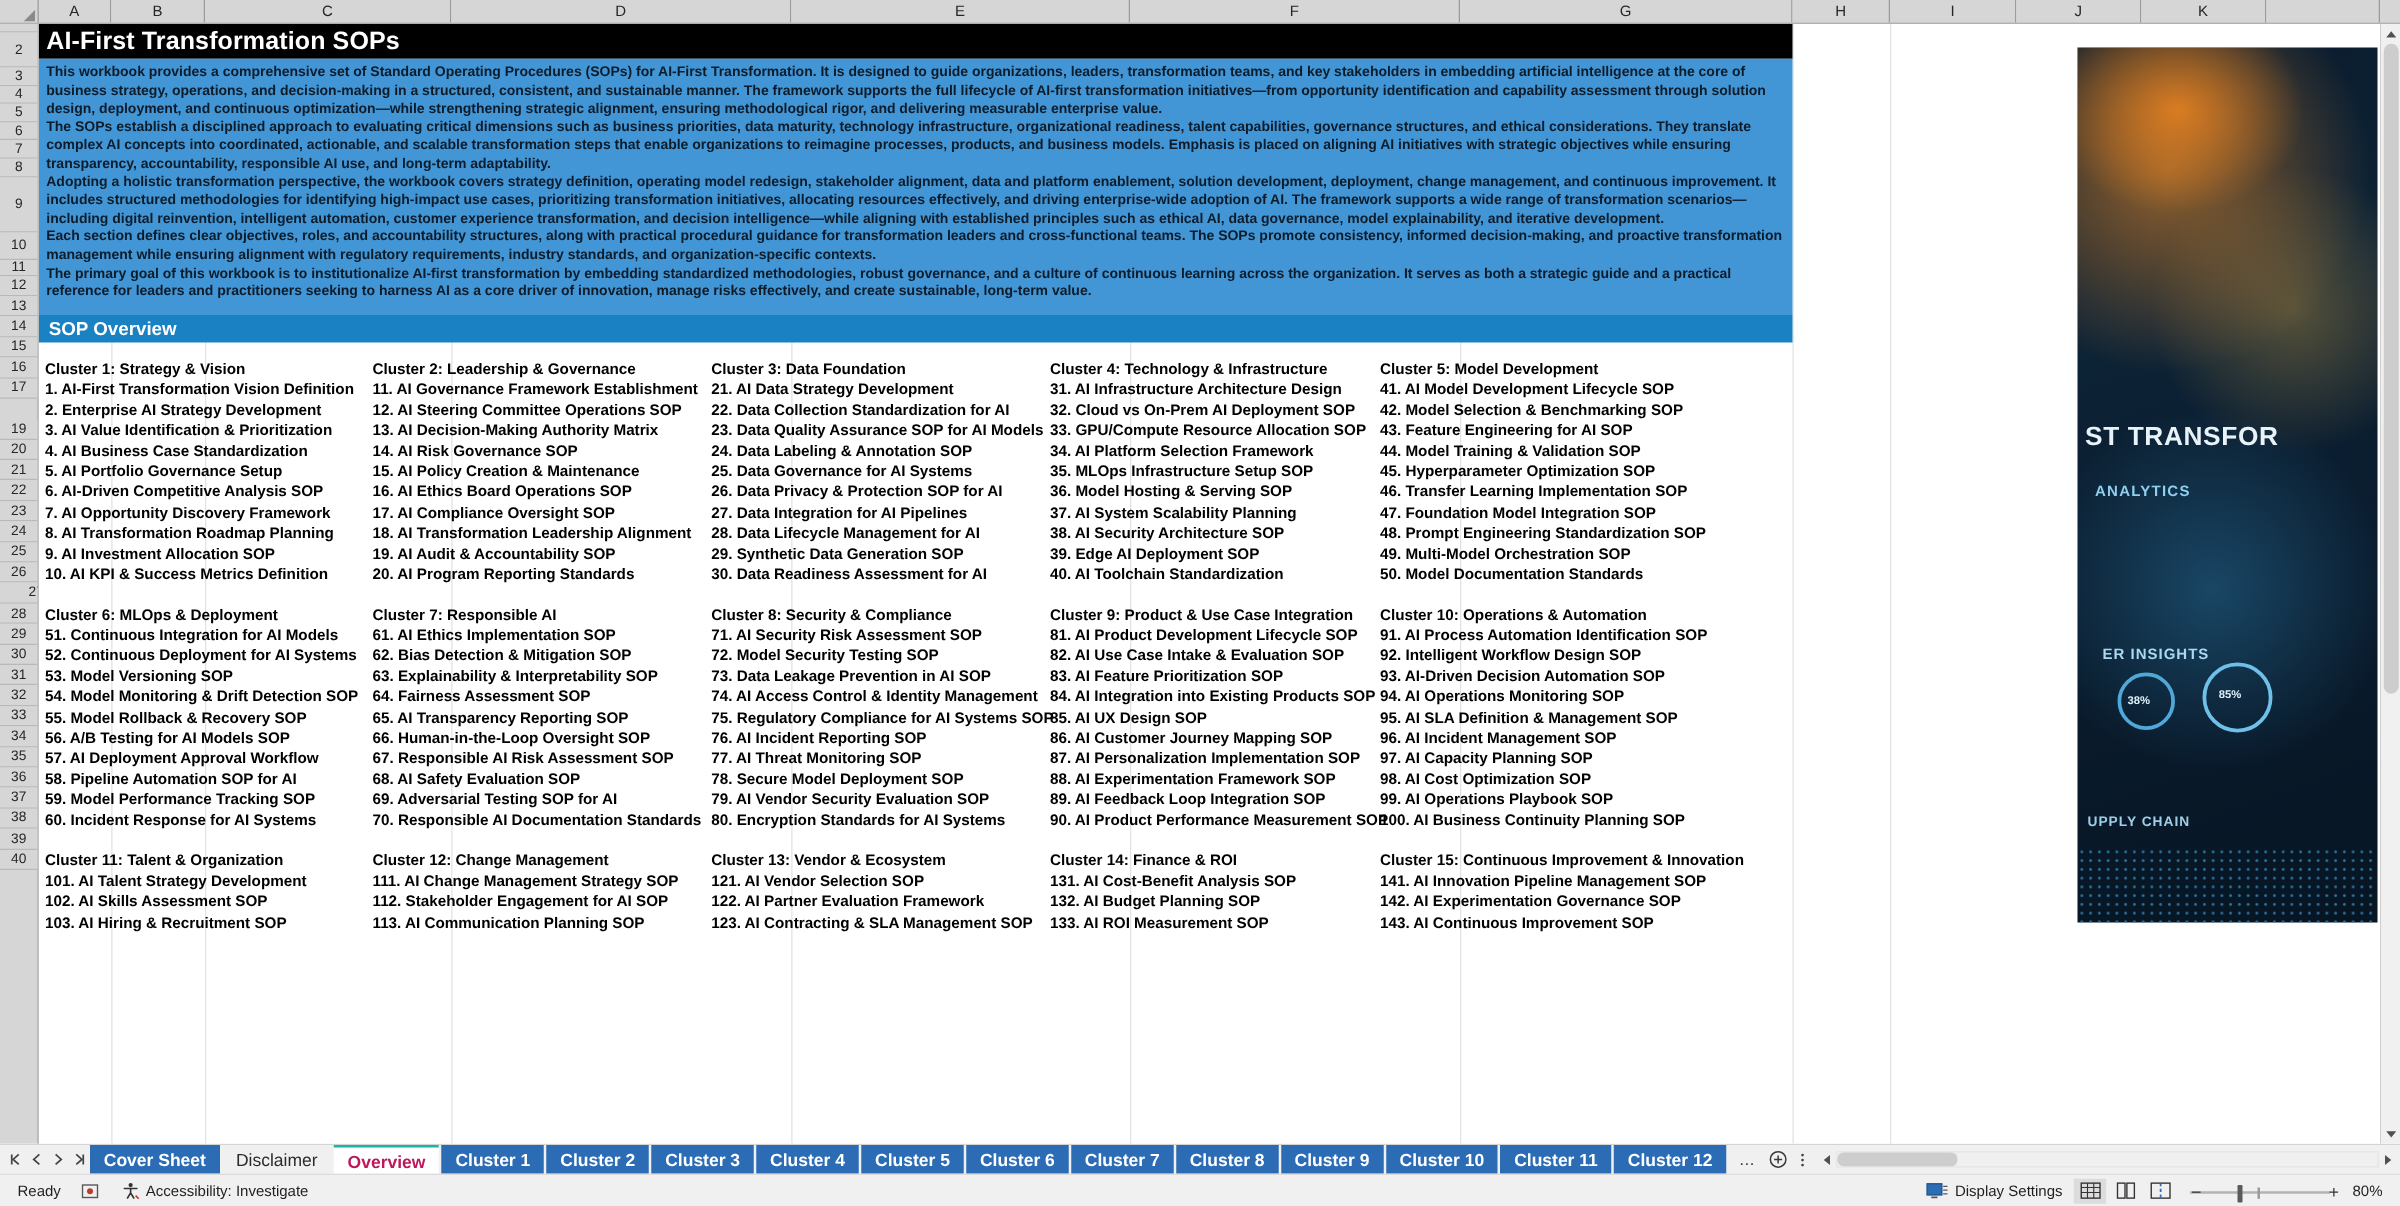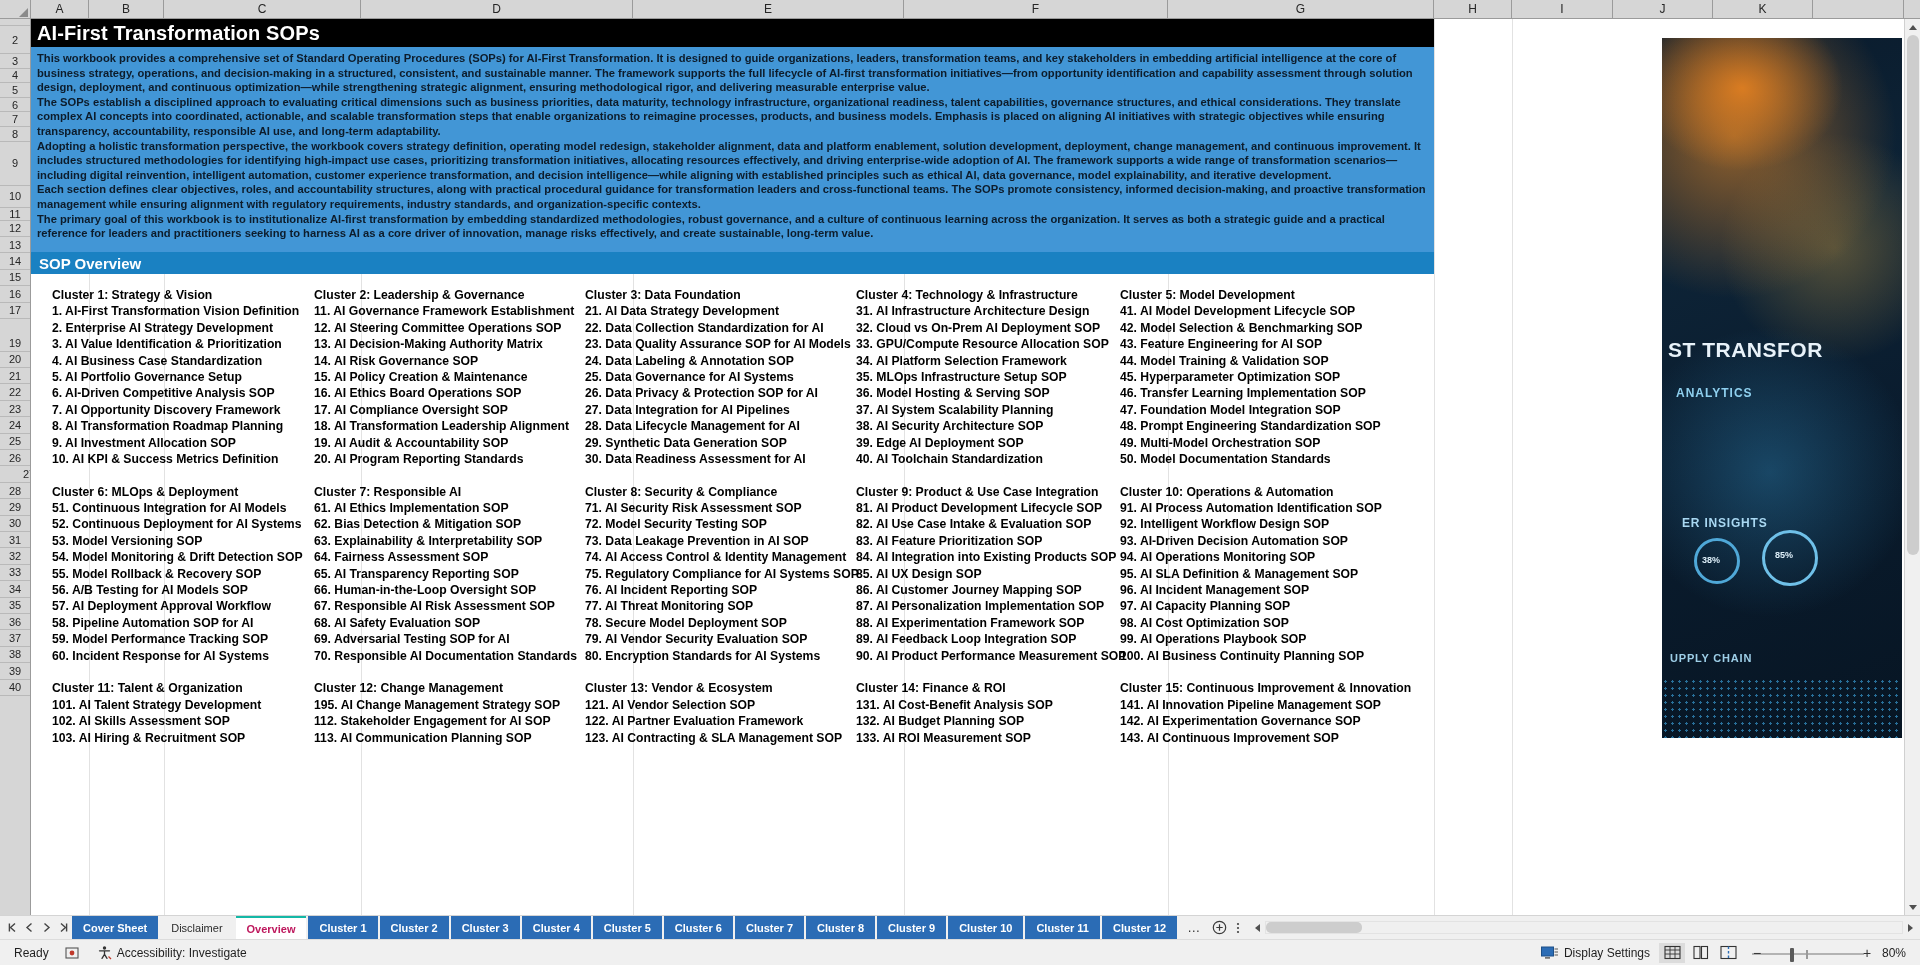--- a/index.html
+++ b/index.html
@@ -81,21 +81,21 @@
     width: 1403px; height: 22px;
     background: #1a81c2;
     display: flex; align-items: center; padding-left: 8px;
   }
   .sop-band span {
     color: #ffffff; font-size: 15px; font-weight: bold;
   }
 
   
   .clusters {
-    position: absolute; left: 16px; top: 268px;
+    position: absolute; left: 0; top: 268px;
     width: 1403px;
   }
   .cluster-row { display: flex; width: 1403px; }
   .cluster-col { width: 271px; flex: 0 0 271px; padding-left: 5px; }
   .cluster-head {
     font-size: 12.2px; font-weight: bold; color: #000;
     height: 16.4px; line-height: 16.4px; white-space: nowrap;
   }
   .cluster-item {
     font-size: 12.2px; color: #000; font-weight: 600;
@@ -156,21 +156,21 @@
     flex: 0 0 24px; height: 24px; display: flex; align-items: stretch;
     background: #f0f0f0; border-top: 1px solid #d4d4d4;
     font-size: 12px; padding-left: 4px;
   }
   .tab-nav { display: flex; align-items: center; padding: 0 2px; }
   .tab-nav svg { display: block; }
   .tab {
     display: flex; align-items: center; justify-content: center;
     padding: 0 11px; margin-right: 2px;
     background: #2b6cb5; color: #ffffff; font-weight: bold;
-    font-size: 11px; border-radius: 0;
+    font-size: 14px; border-radius: 0;
     white-space: nowrap; cursor: default;
   }
   .tab.active {
     background: #ffffff; color: #be185d;
     border-top: 2px solid #14b8a6;
     font-weight: bold;
   }
   .tab.plain { background: #f0f0f0; color: #2b2b2b; font-weight: normal; }
   .tab-ellipsis { display:flex;align-items:center;padding:0 8px;color:#333;font-size:13px; }
   .tab-plus {
@@ -444,21 +444,21 @@
           <div class="cluster-gap"></div>
           <div class="cluster-row">
             <div class="cluster-col" style="width: 262px; flex: 0 0 262px;">
               <div class="cluster-head">Cluster 11: Talent &amp; Organization</div>
               <div class="cluster-item">101. AI Talent Strategy Development</div>
               <div class="cluster-item">102. AI Skills Assessment SOP</div>
               <div class="cluster-item">103. AI Hiring &amp; Recruitment SOP</div>
             </div>
             <div class="cluster-col" style="width: 271px; flex: 0 0 271px;">
               <div class="cluster-head">Cluster 12: Change Management</div>
-              <div class="cluster-item">195. AI Change Management Strategy SOP</div>
+              <div class="cluster-item">111. AI Change Management Strategy SOP</div>
               <div class="cluster-item">112. Stakeholder Engagement for AI SOP</div>
               <div class="cluster-item">113. AI Communication Planning SOP</div>
             </div>
             <div class="cluster-col" style="width: 271px; flex: 0 0 271px;">
               <div class="cluster-head">Cluster 13: Vendor &amp; Ecosystem</div>
               <div class="cluster-item">121. AI Vendor Selection SOP</div>
               <div class="cluster-item">122. AI Partner Evaluation Framework</div>
               <div class="cluster-item">123. AI Contracting &amp; SLA Management SOP</div>
             </div>
             <div class="cluster-col" style="width: 264px; flex: 0 0 264px;">

